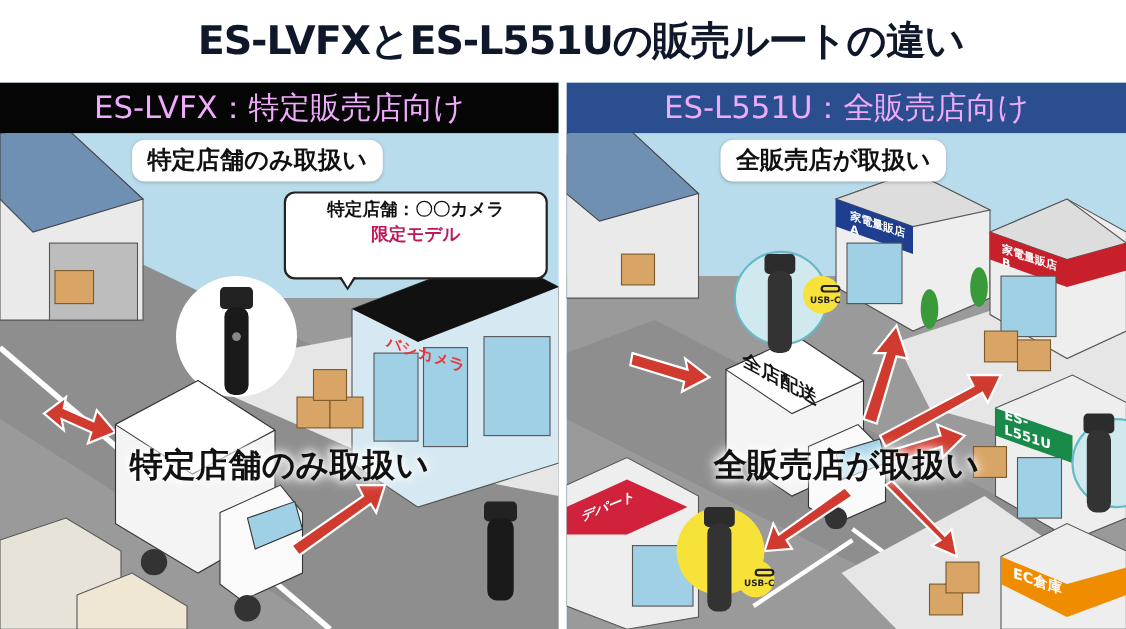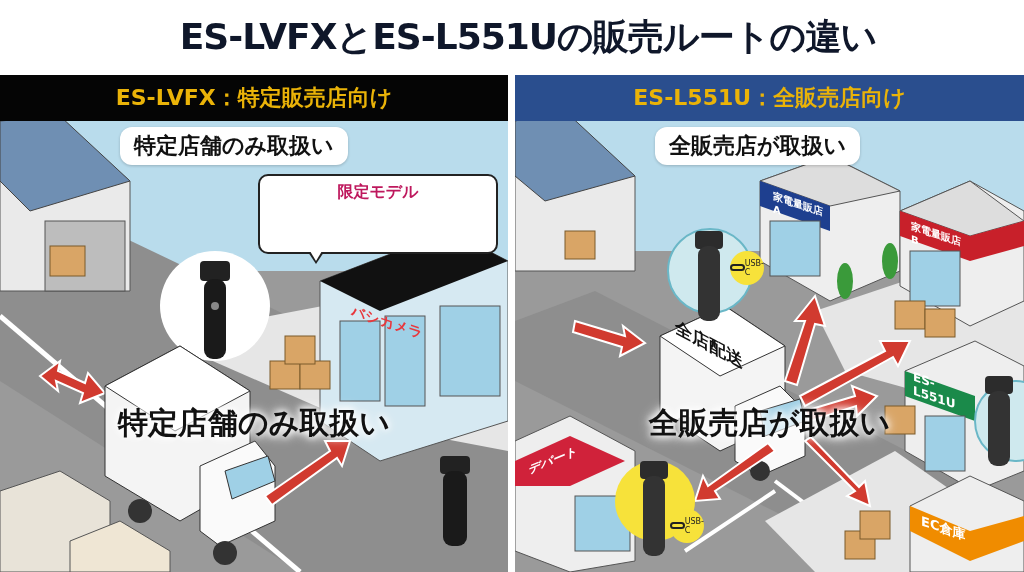--- a/index.html
+++ b/index.html
@@ -2,34 +2,34 @@
 <html><head>
 <meta charset="utf-8">
 <style>
 *{box-sizing:border-box;margin:0;padding:0}
 body{width:1024px;height:572px;background:#fff;font-family:"DejaVu Sans","Liberation Sans",sans-serif;overflow:hidden;position:relative}
 .title{position:absolute;left:16px;top:0;width:1024px;height:75px;display:flex;align-items:center;justify-content:center;font-size:36px;font-weight:bold;color:#0f172a;letter-spacing:-1px}
 .panel{position:absolute;top:75px;height:497px;overflow:hidden}
 .panel.left{left:0;width:508px;background:#b9dcec}
 .panel.right{left:515px;width:509px;background:#b9dcec}
 .divider{position:absolute;left:508px;top:75px;width:7px;height:497px;background:#fff}
-.phead{position:absolute;left:0;top:0;width:100%;height:46px;display:flex;align-items:center;justify-content:center;font-size:22px;font-weight:bold;color:#eab308}
+.phead{position:absolute;left:0;top:0;width:100%;height:46px;display:flex;align-items:center;justify-content:center;font-size:28px;font-weight:normal;color:#f0abfc}
 .left .phead{background:#050505}
 .right .phead{background:#2a4e8e}
 .scene{position:absolute;left:0;top:46px;width:100%;height:335px}
 .pill{position:absolute;background:#fff;border-radius:12px;font-size:22px;font-weight:bold;color:#111;padding:4px 14px;box-shadow:0 1px 3px rgba(0,0,0,.2)}
 .bottom-label{position:absolute;bottom:12px;width:100%;text-align:center;font-size:30px;font-weight:bold;color:#111;text-shadow:0 0 6px #fff,0 0 10px #fff,0 0 14px #fff}
 .callout{position:absolute;left:258px;top:99px;width:240px;height:80px;background:#fff;border:2px solid #222;border-radius:10px;text-align:center;padding-top:4px}
 .callout .l1{font-size:16px;font-weight:bold;color:#111}
 .callout .l2{font-size:9px;color:#222;margin-top:2px}
 .callout .l3{font-size:16px;font-weight:bold;color:#be185d;margin-top:2px}
 .callout .tail{position:absolute;left:48px;bottom:-12px;width:0;height:0;border-left:8px solid transparent;border-right:8px solid transparent;border-top:12px solid #222}
 .callout .tail2{position:absolute;left:50px;bottom:-9px;width:0;height:0;border-left:6px solid transparent;border-right:6px solid transparent;border-top:10px solid #fff}
 .sign{position:absolute;font-weight:bold;color:#fff;font-size:12px;display:flex;align-items:center;padding-left:6px;transform:skewY(18deg)}
-.usb{position:absolute;border-radius:50%;background:#f7e23a;display:flex;align-items:center;justify-content:center;font-size:8px;font-weight:normal;color:#222}
+.usb{position:absolute;border-radius:50%;background:#f7e23a;display:flex;flex-direction:column;align-items:flex-end;justify-content:center;font-size:8px;font-weight:bold;color:#222}
 .usb .port{width:18px;height:7px;border:2px solid #222;border-radius:4px;margin-bottom:2px}
 .truck-label{position:absolute;font-size:17px;font-weight:bold;color:#111}
 svg{position:absolute;left:0;top:0}
 </style>
 </head>
 <body>
 
 <div class="title">ES-LVFXとES-L551Uの販売ルートの違い</div>
 
 <div class="panel left">
@@ -89,20 +89,21 @@
 
       <polygon points="0,370 60,350 110,380 110,451 0,451" fill="#e8e3d8" stroke="#555"></polygon>
       <polygon points="70,420 120,400 170,430 170,451 70,451" fill="#efe6d4" stroke="#555"></polygon>
     </svg>
 
     <div class="pill" style="left:120px;top:6px">特定店舗のみ取扱い</div>
 
     <div class="sign" style="left:345px;top:195px;width:110px;height:22px;background:transparent;color:#e8383d;font-size:14px">バシカメラ</div>
 
     <div class="callout" style="top:53px">
+      <div class="l1">特定店舗：〇〇カメラ</div>
       <div class="l3">限定モデル</div>
       <span class="tail"></span>
       <span class="tail2"></span>
     </div>
 
     <div class="bottom-label">特定店舗のみ取扱い</div>
   </div>
 </div>
 
 <div class="divider"></div>

